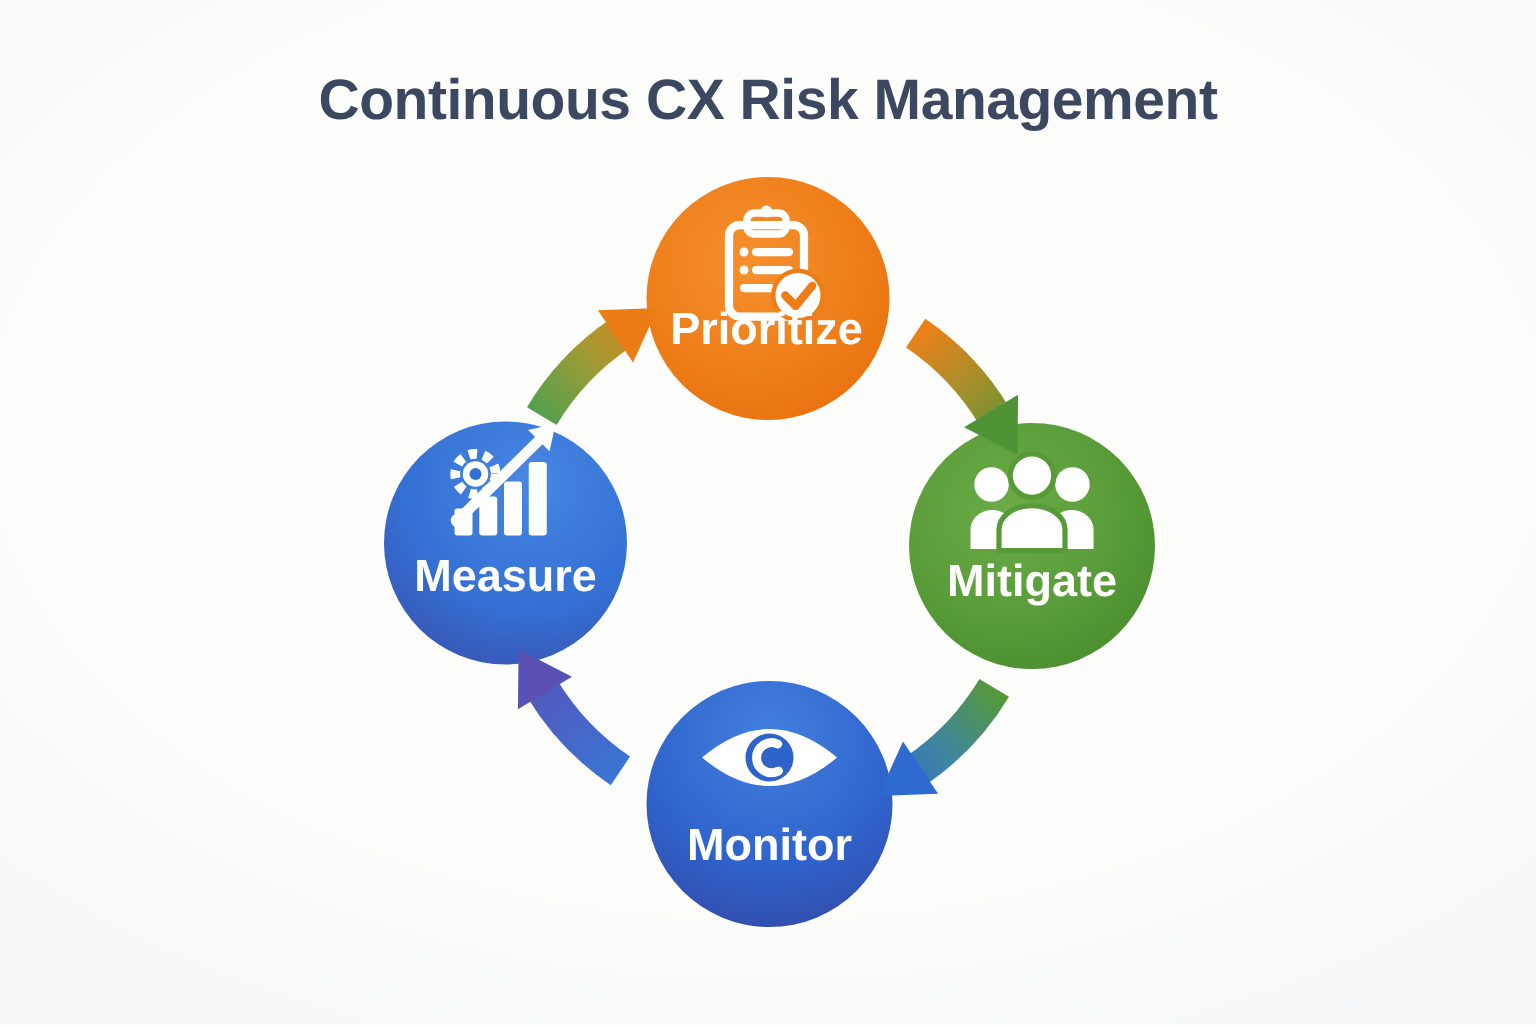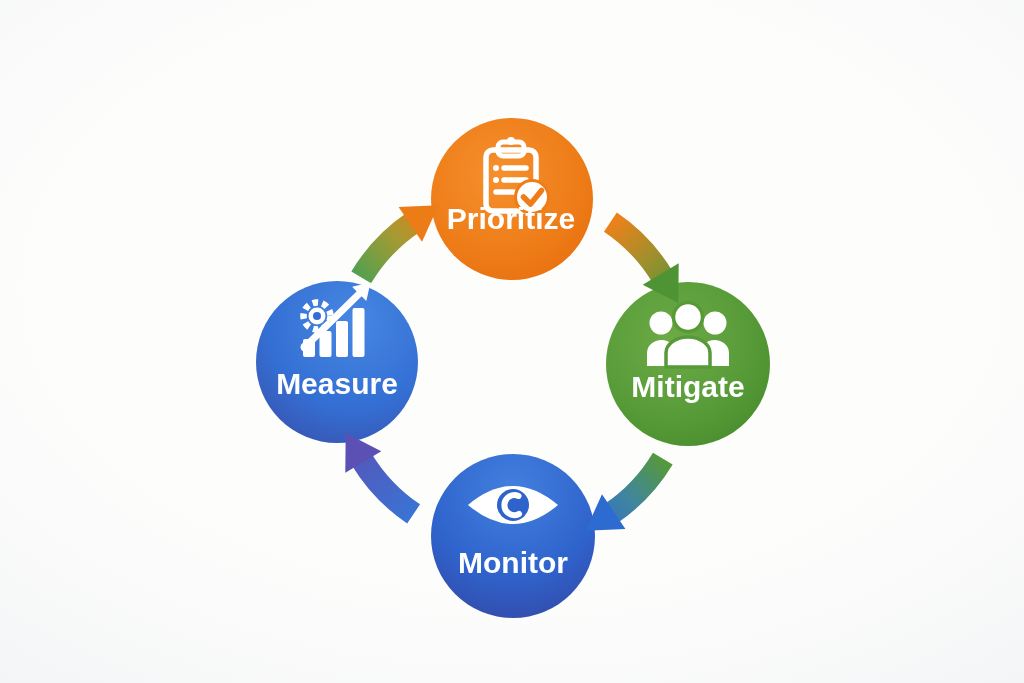--- a/index.html
+++ b/index.html
@@ -26,20 +26,21 @@
     font-size: 30px;
     fill: #ffffff;
     text-anchor: middle;
   }
 </style>
 </head>
 <body>
 
 <div class="canvas">
 
+  <h1 class="page-title">Continuous CX Risk Management</h1>
 
   <svg class="diagram" width="1024" height="683" viewBox="0 0 1024 683">
     <defs>
 
       <radialGradient id="gNodePrioritize" cx="0.42" cy="0.35" r="0.8">
         <stop offset="0" stop-color="#f5902d"></stop>
         <stop offset="0.6" stop-color="#ee7d18"></stop>
         <stop offset="1" stop-color="#e66d0c"></stop>
       </radialGradient>
       <radialGradient id="gNodeMitigate" cx="0.4" cy="0.35" r="0.8">

